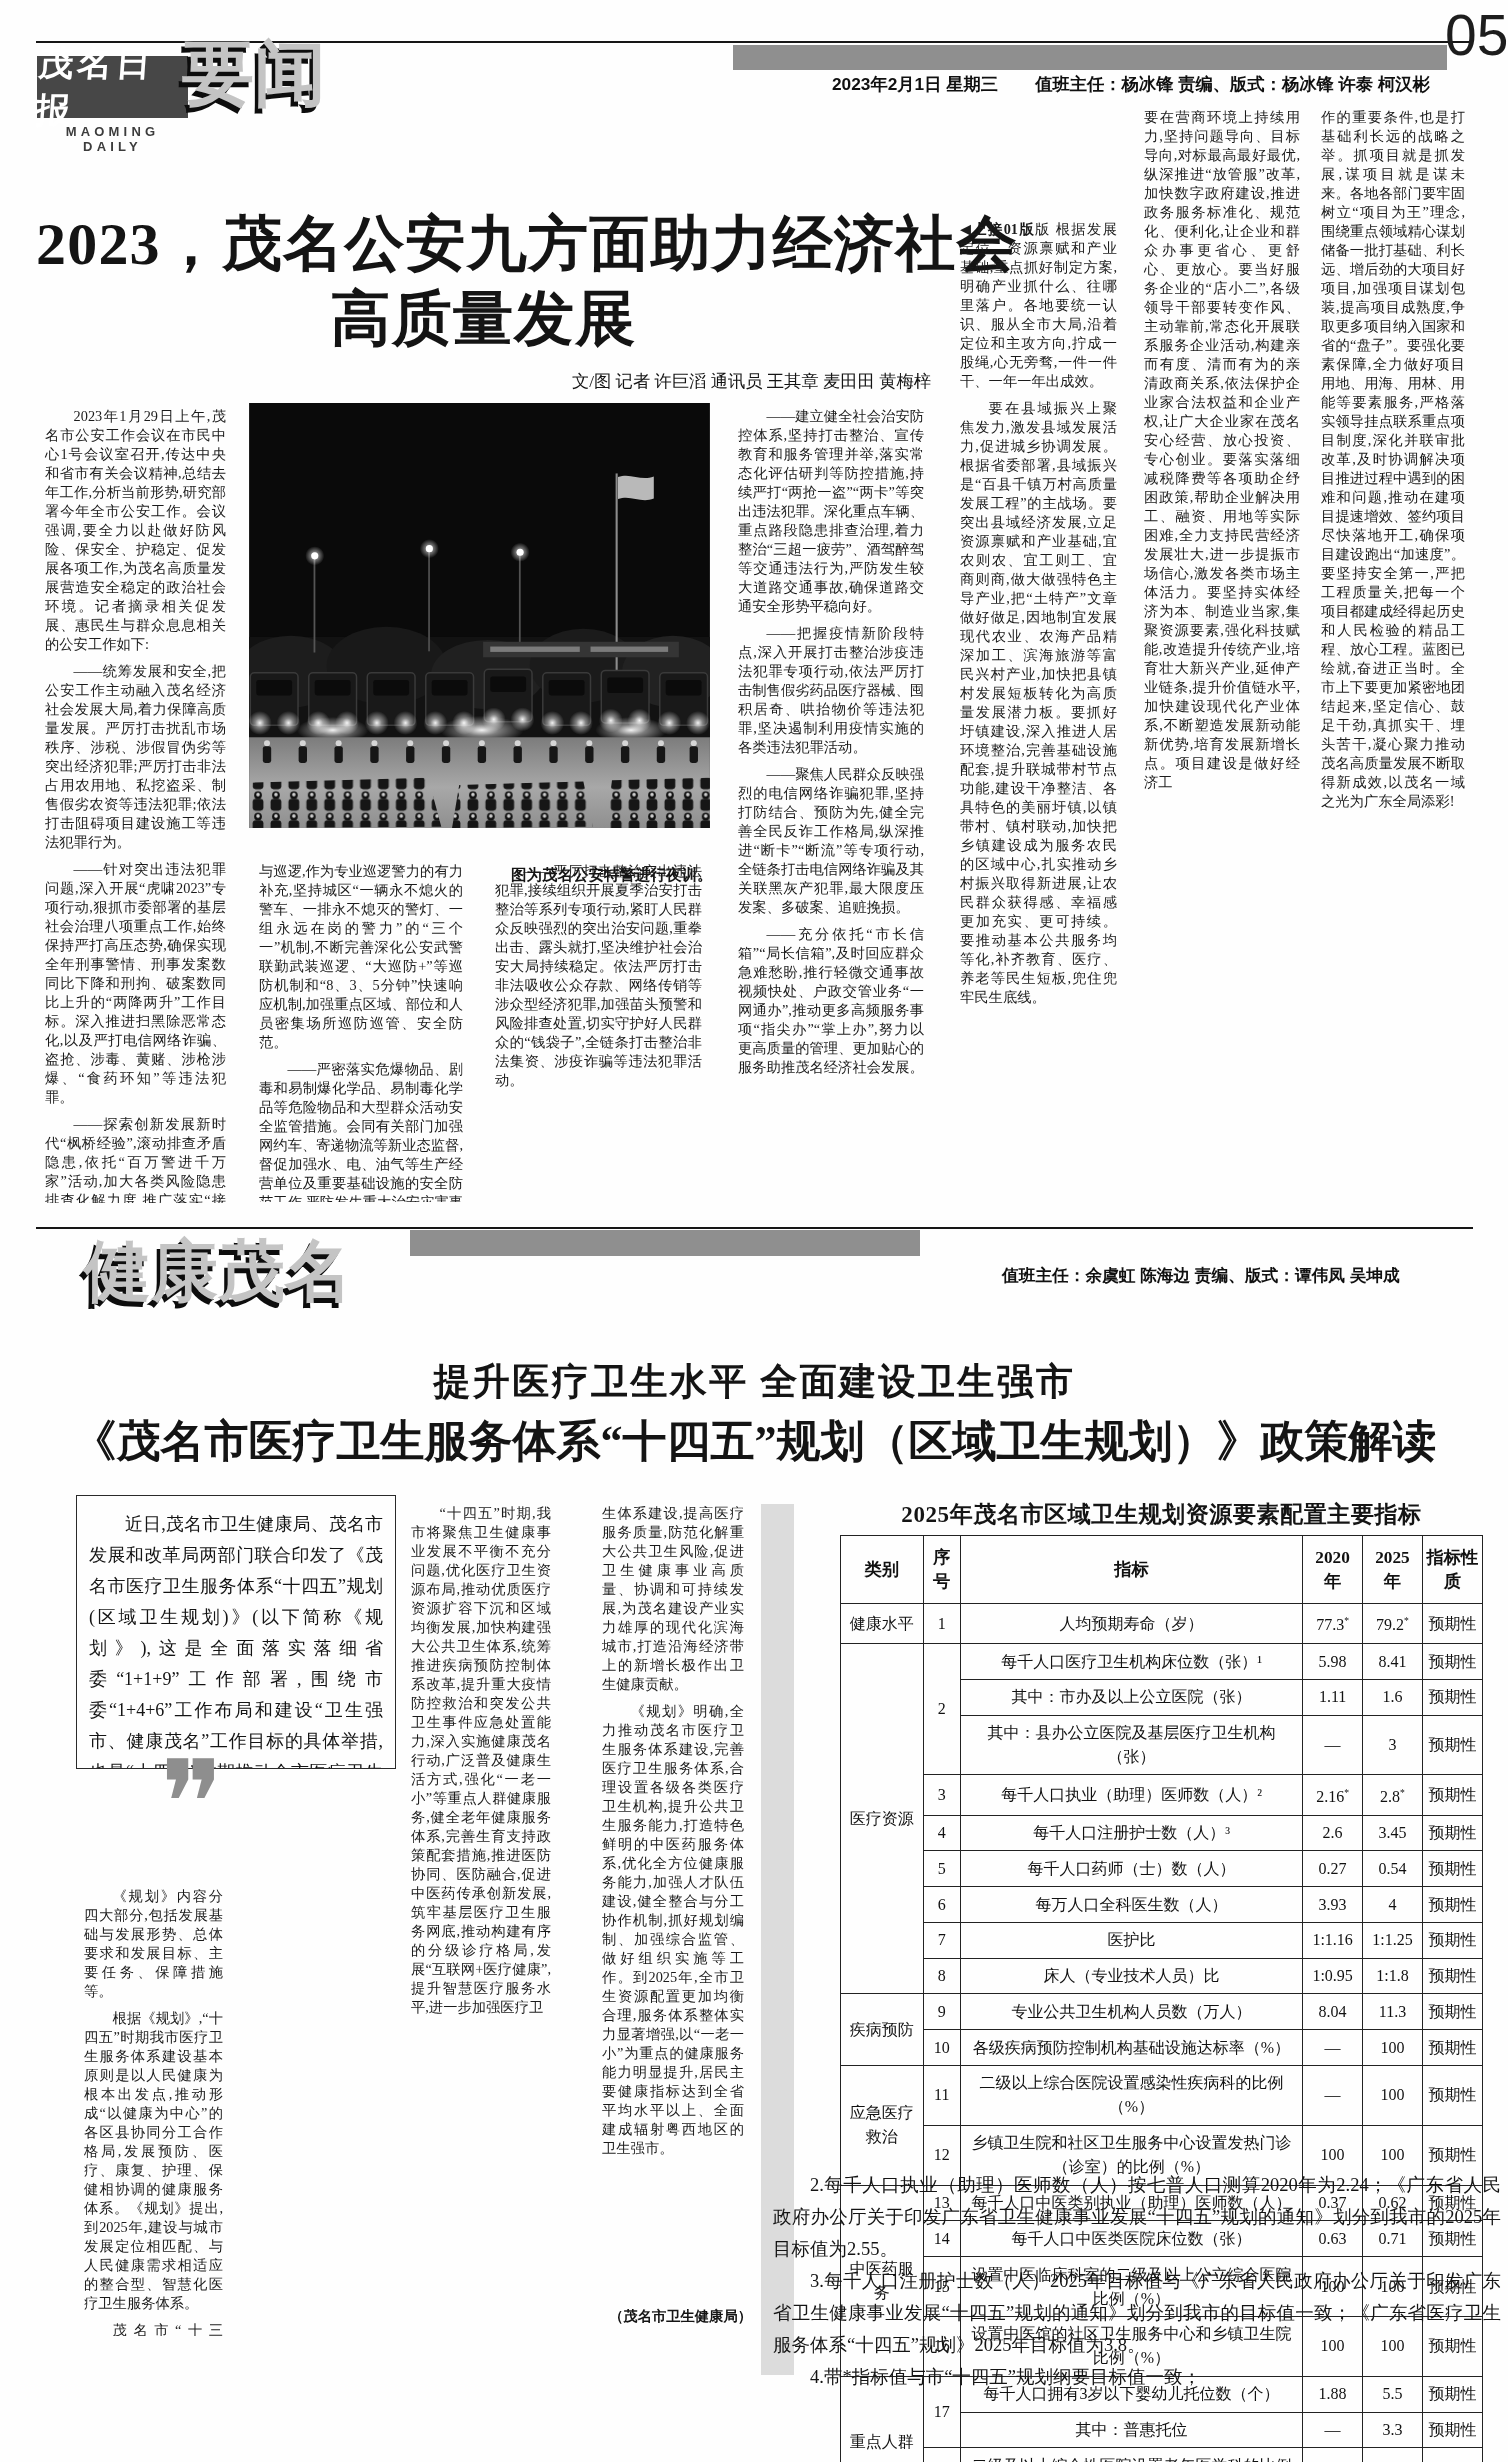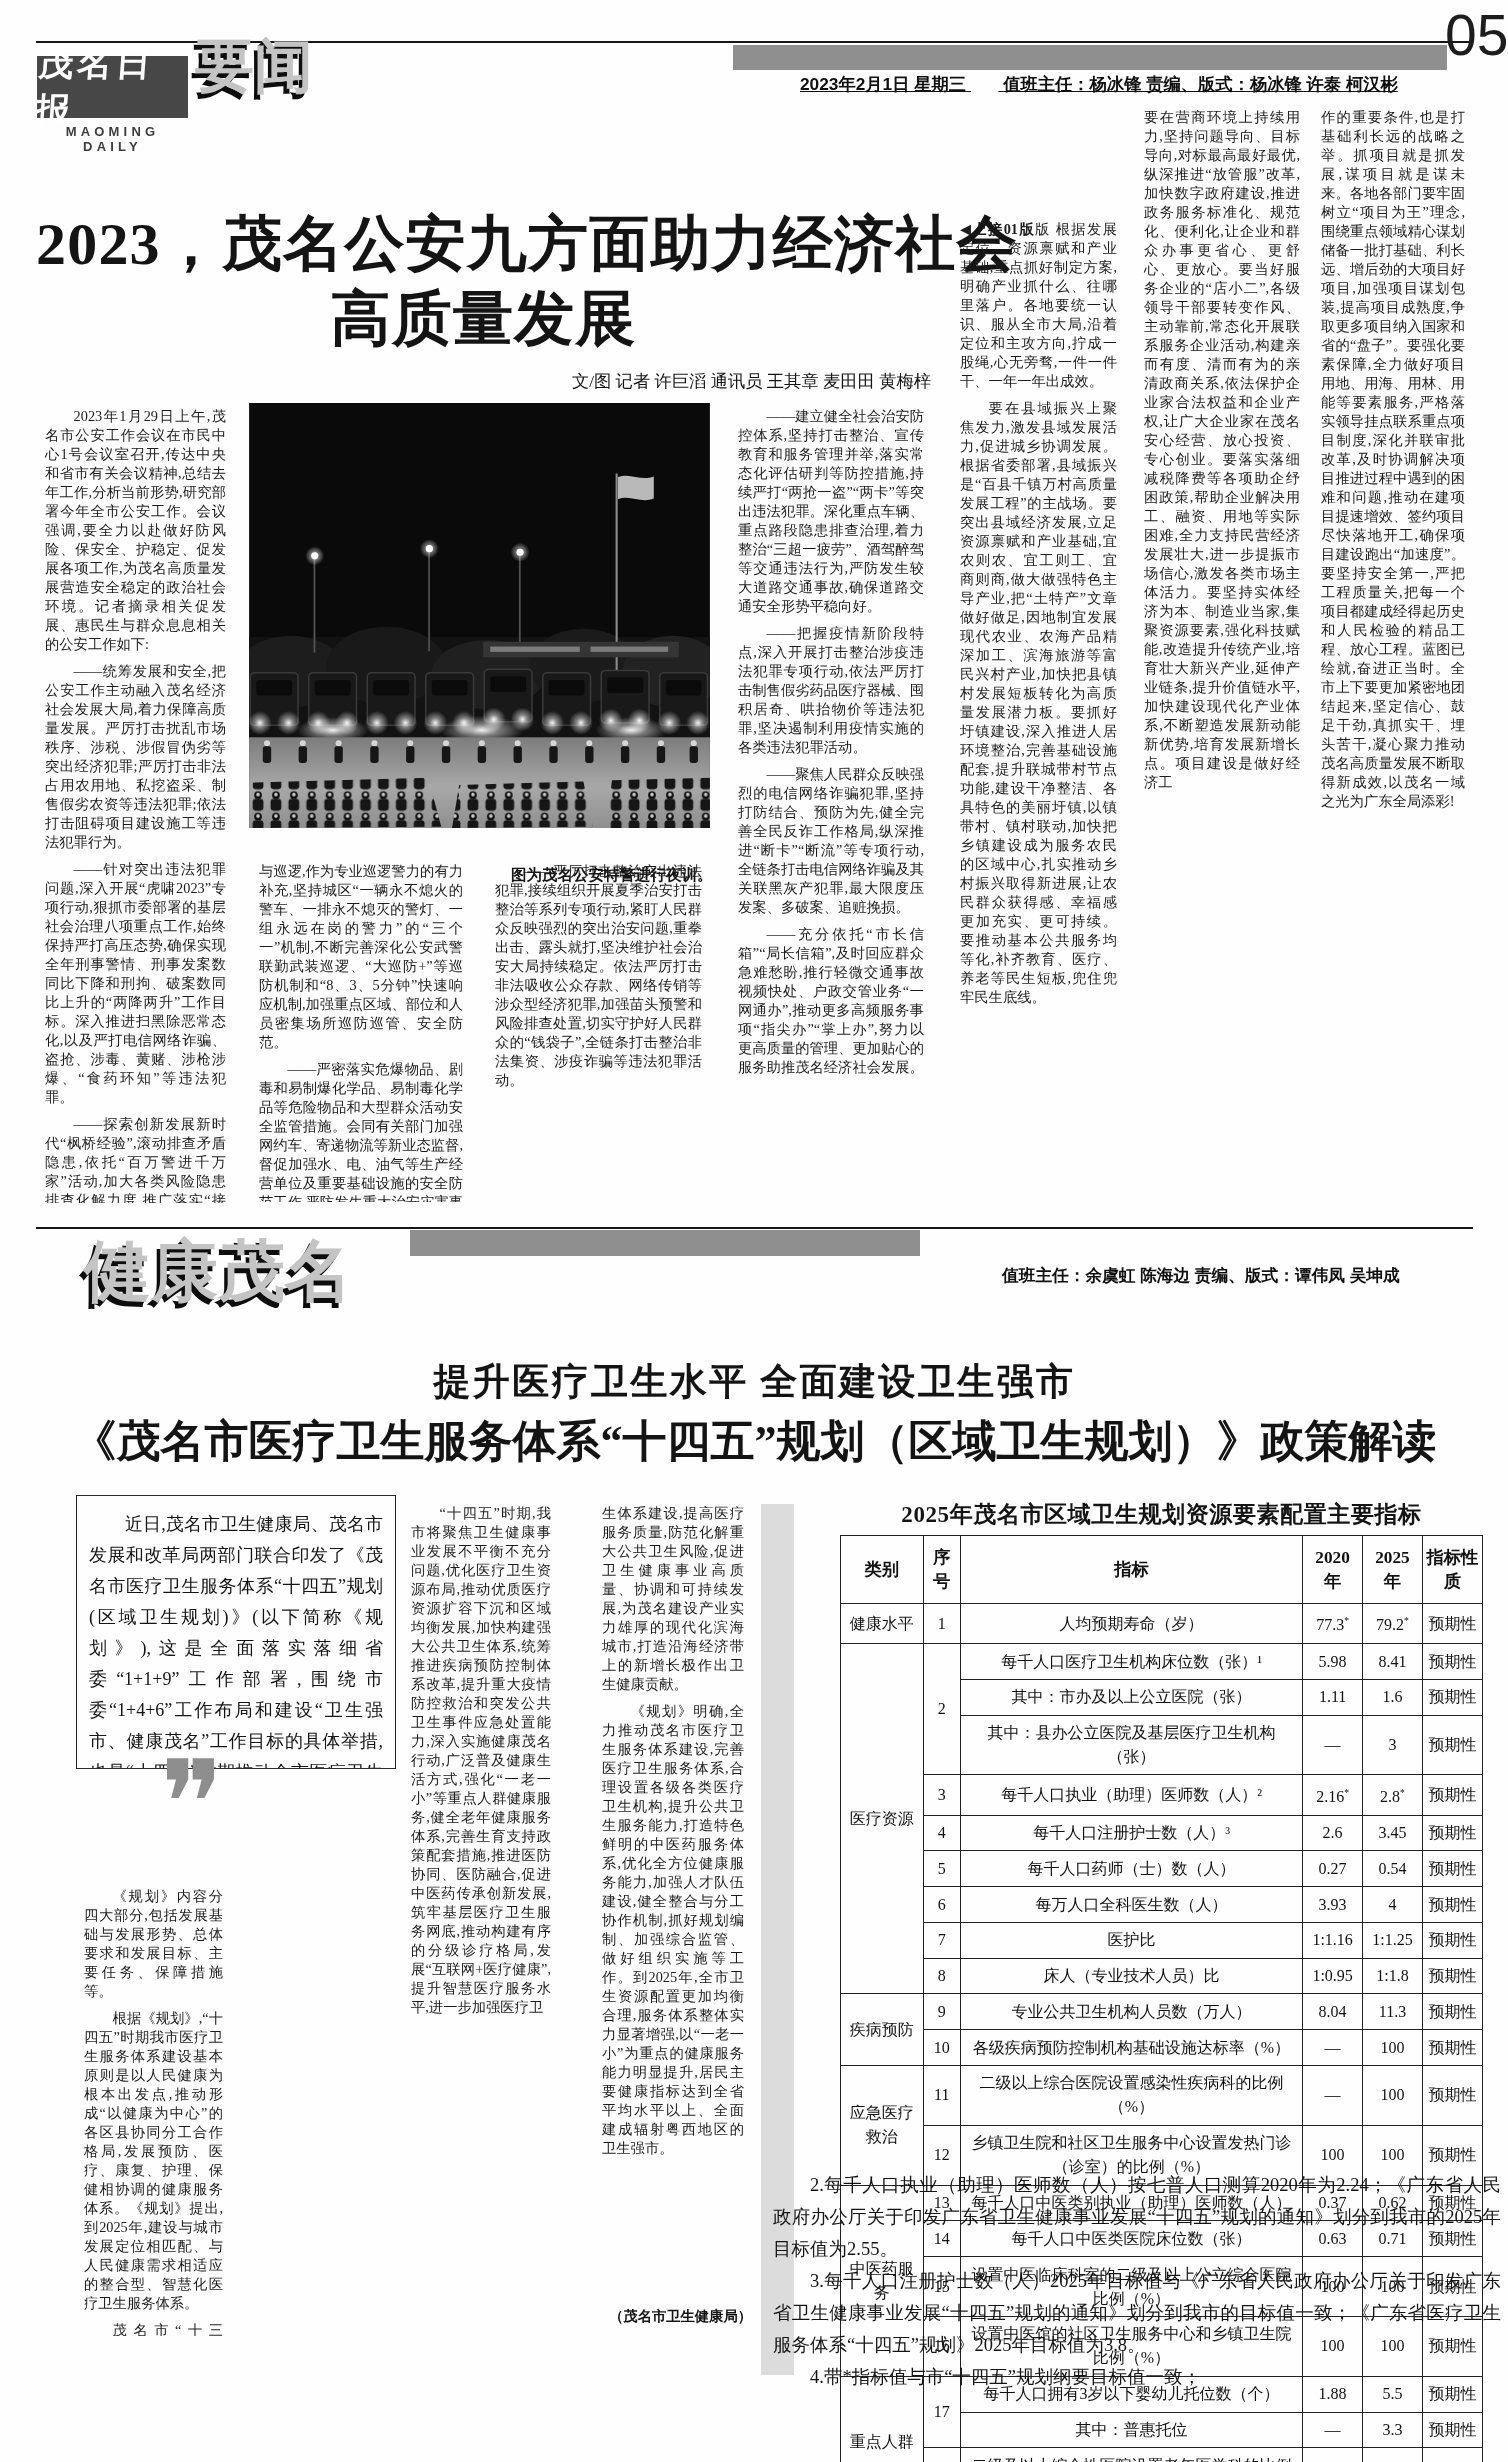--- a/index.html
+++ b/index.html
@@ -52,30 +52,30 @@
   .photo-frame{overflow:hidden;}
 </style>
 </head>
 <body>
 
 <div class="page">
 
   <div class="abs rule" style="left:36px;top:41px;width:1437px;height:2.4px;"></div>
   <div class="abs graybar" style="left:733px;top:45px;width:714px;height:25px;"></div>
   <div class="abs pageno" style="left:1445px;top:7.2px;">05</div>
-  <div class="abs folio" style="left:800px;top:72px;text-decoration:underline;">
+  <div class="abs folio" style="left:832px;top:72px;">
     <span>2023年2月1日 星期三</span>
     <span style="display:inline-block;width:27.4px;"></span>
     <span>值班主任：杨冰锋 责编、版式：杨冰锋 许泰 柯汉彬</span>
   </div>
   <div class="abs logo-box" style="left:37px;top:56px;width:151px;height:62px;">
     <span class="logo-cn">茂名日报</span>
   </div>
   <div class="abs logo-en" style="left:35px;top:124px;width:155px;">MAOMING DAILY</div>
-  <div class="abs big-banner" style="left:195px;top:37px;font-size:59px;">要闻</div>
+  <div class="abs big-banner" style="left:182px;top:37px;font-size:72px;">要闻</div>
 
   <div class="abs headline" style="left:36px;top:210px;width:895px;">2023，茂名公安九方面助力经济社会</div>
   <div class="abs headline" style="left:36px;top:285px;width:895px;">高质量发展</div>
   <div class="abs byline" style="left:36px;top:369px;width:895px;">文/图 记者 许巨滔 通讯员 王其章 麦田田 黄梅梓</div>
 
   <div class="abs coltext" style="left:37px;top:399px;width:197px;height:804px;">
       <p>2023年1月29日上午,茂名市公安工作会议在市民中心1号会议室召开,传达中央和省市有关会议精神,总结去年工作,分析当前形势,研究部署今年全市公安工作。会议强调,要全力以赴做好防风险、保安全、护稳定、促发展各项工作,为茂名高质量发展营造安全稳定的政治社会环境。记者摘录相关促发展、惠民生与群众息息相关的公安工作如下:</p>
       <p>——统筹发展和安全,把公安工作主动融入茂名经济社会发展大局,着力保障高质量发展。严厉打击扰乱市场秩序、涉税、涉假冒伪劣等突出经济犯罪;严厉打击非法占用农用地、私挖盗采、制售假劣农资等违法犯罪;依法打击阻碍项目建设施工等违法犯罪行为。</p>
       <p>——针对突出违法犯罪问题,深入开展“虎啸2023”专项行动,狠抓市委部署的基层社会治理八项重点工作,始终保持严打高压态势,确保实现全年刑事警情、刑事发案数同比下降和刑拘、破案数同比上升的“两降两升”工作目标。深入推进扫黑除恶常态化,以及严打电信网络诈骗、盗抢、涉毒、黄赌、涉枪涉爆、“食药环知”等违法犯罪。</p>
       <p>——探索创新发展新时代“枫桥经验”,滚动排查矛盾隐患,依托“百万警进千万家”活动,加大各类风险隐患排查化解力度,推广落实“接诉即办”等机制,加大重点疑难信访积案盯办督办力度。深入开展“一村(居)一警+巡防队”建设,广泛发动组织村(居)干部化解各类矛盾纠纷。深入推进社会治安整体防控,组建专兼职群防群治力量,150个巡逻小组每天下沉一线参</p>

